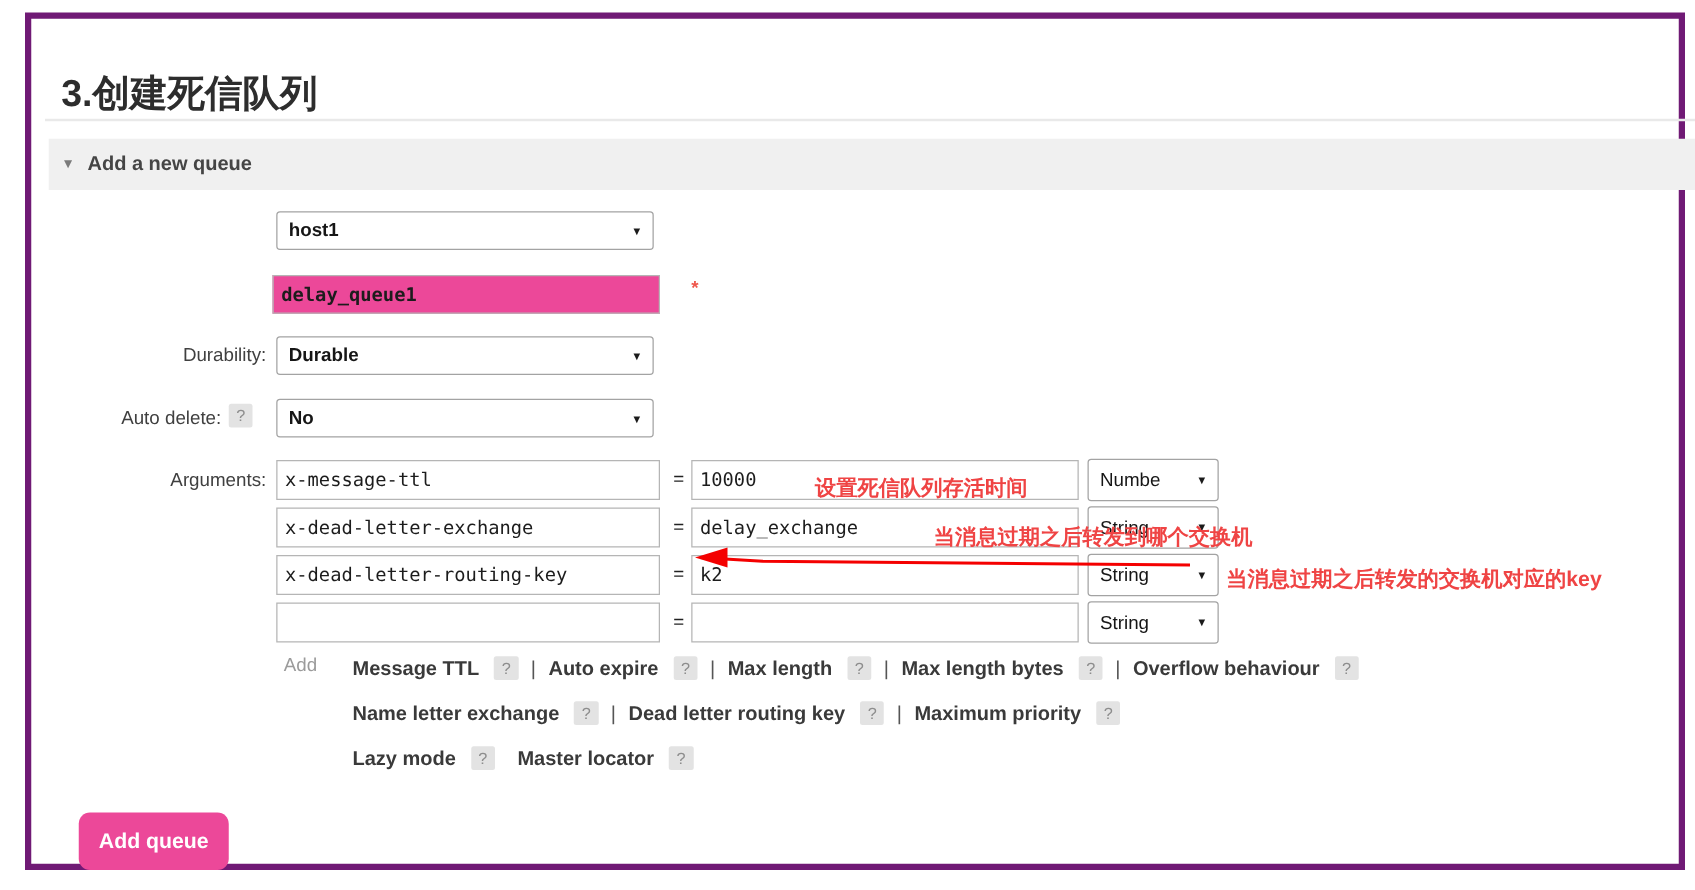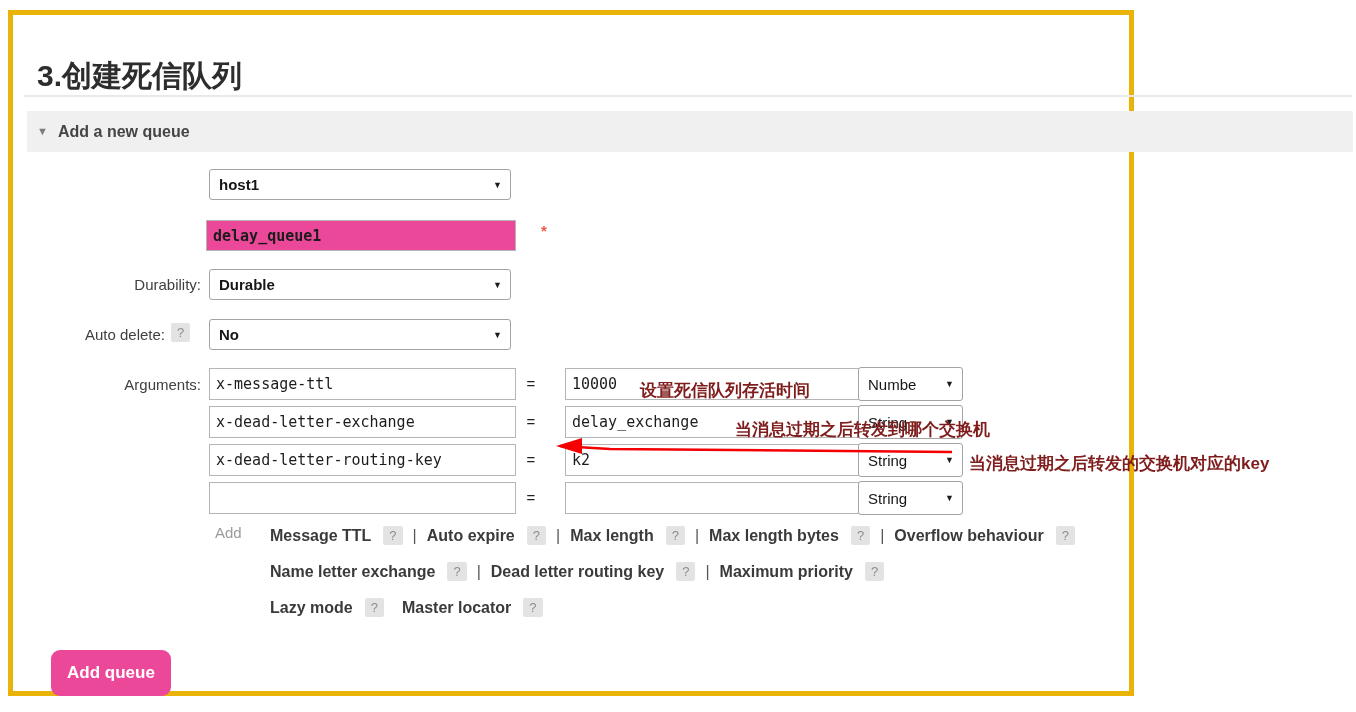--- a/index.html
+++ b/index.html
@@ -1,19 +1,19 @@
 <!DOCTYPE html>
 <html><head>
 <meta charset="utf-8">
 <style>
   html,body{margin:0;padding:0;background:#ffffff;}
   .page{position:relative;width:1356px;height:712px;background:#ffffff;overflow:hidden;
         font-family:"Liberation Sans","DejaVu Sans",sans-serif;}
-  .frame{position:absolute;left:8px;top:10px;width:1126px;height:686px;
-         border:5px solid #eab308;background:#ffffff;box-sizing:border-box;}
+  .frame{position:absolute;left:20px;top:10px;width:1328px;height:686px;
+         border:5px solid #701a75;background:#ffffff;box-sizing:border-box;}
   .page-title{position:absolute;left:24px;top:22px;font-size:30px;font-weight:bold;
               color:#2d2d2d;line-height:38px;}
   .title-divider{position:absolute;left:11px;top:80px;width:1328px;height:2px;background:#e9e9e9;}
   .section-header{position:absolute;left:14px;top:96px;width:1326px;height:41px;
                   background:#f0f0f0;cursor:pointer;}
   .section-header .tri{position:absolute;left:10px;top:0;height:41px;line-height:41px;
                        font-size:11px;color:#7b7b7b;}
   .section-header .section-title{position:absolute;left:31px;top:0;height:41px;line-height:41px;
                        font-size:16px;font-weight:bold;color:#454545;}
   .flabel{position:absolute;text-align:right;font-size:15px;color:#404040;height:31px;line-height:31px;}
@@ -27,24 +27,24 @@
   .main-sel{left:196px;width:302px;height:31px;}
   .main-sel .sel-text{font-weight:600;}
   .type-sel{left:845px;width:105px;height:34px;}
   .caret{position:absolute;right:8px;top:50%;transform:translateY(-50%);font-size:9px;color:#1b1b1b;}
   .txt{position:absolute;box-sizing:border-box;border:1px solid #b5b5b5;background:#ffffff;
        font-family:"DejaVu Sans Mono","Liberation Mono",monospace;font-size:15px;color:#1c1c1c;
        padding:0 6px;border-radius:0;outline:none;}
   .name-input{left:193px;top:205px;width:310px;height:31px;background:#ec4899;font-weight:bold;}
   .required{position:absolute;left:528px;top:207px;color:#ef574c;font-weight:bold;font-size:15px;}
   .key-input{left:196px;width:307px;height:32px;}
-  .val-input{left:528px;width:310px;height:32px;margin-left:24px;}
+  .val-input{left:528px;width:310px;height:32px;}
   .equals{position:absolute;left:510px;width:16px;height:32px;line-height:32px;text-align:center;
           font-size:15px;color:#222222;}
-  .annot{position:absolute;font-size:17px;font-weight:bold;color:#7f1d1d;white-space:nowrap;z-index:5;}
+  .annot{position:absolute;font-size:17px;font-weight:bold;color:#ef4444;white-space:nowrap;z-index:5;}
   .arrow-svg{position:absolute;left:0;top:0;width:1356px;height:712px;z-index:6;pointer-events:none;}
   .add-word{position:absolute;left:202px;top:507px;font-size:15px;color:#9b9b9b;line-height:22px;}
   .links-line{position:absolute;left:257px;font-size:16px;font-weight:bold;color:#3a3a3a;
               line-height:24px;white-space:nowrap;}
   .links-line .arg-link{cursor:pointer;}
   .links-line .help-badge{margin-left:12px;vertical-align:1px;}
   .links-line .pipe{color:#555555;font-weight:normal;margin:0 10px;}
   .links-line .gap{margin-left:18px;}
   .add-queue-btn{position:absolute;left:38px;top:635px;width:120px;height:46px;background:#ec4899;
        border:none;border-radius:9px;color:#ffffff;font-weight:bold;font-size:17px;cursor:pointer;

